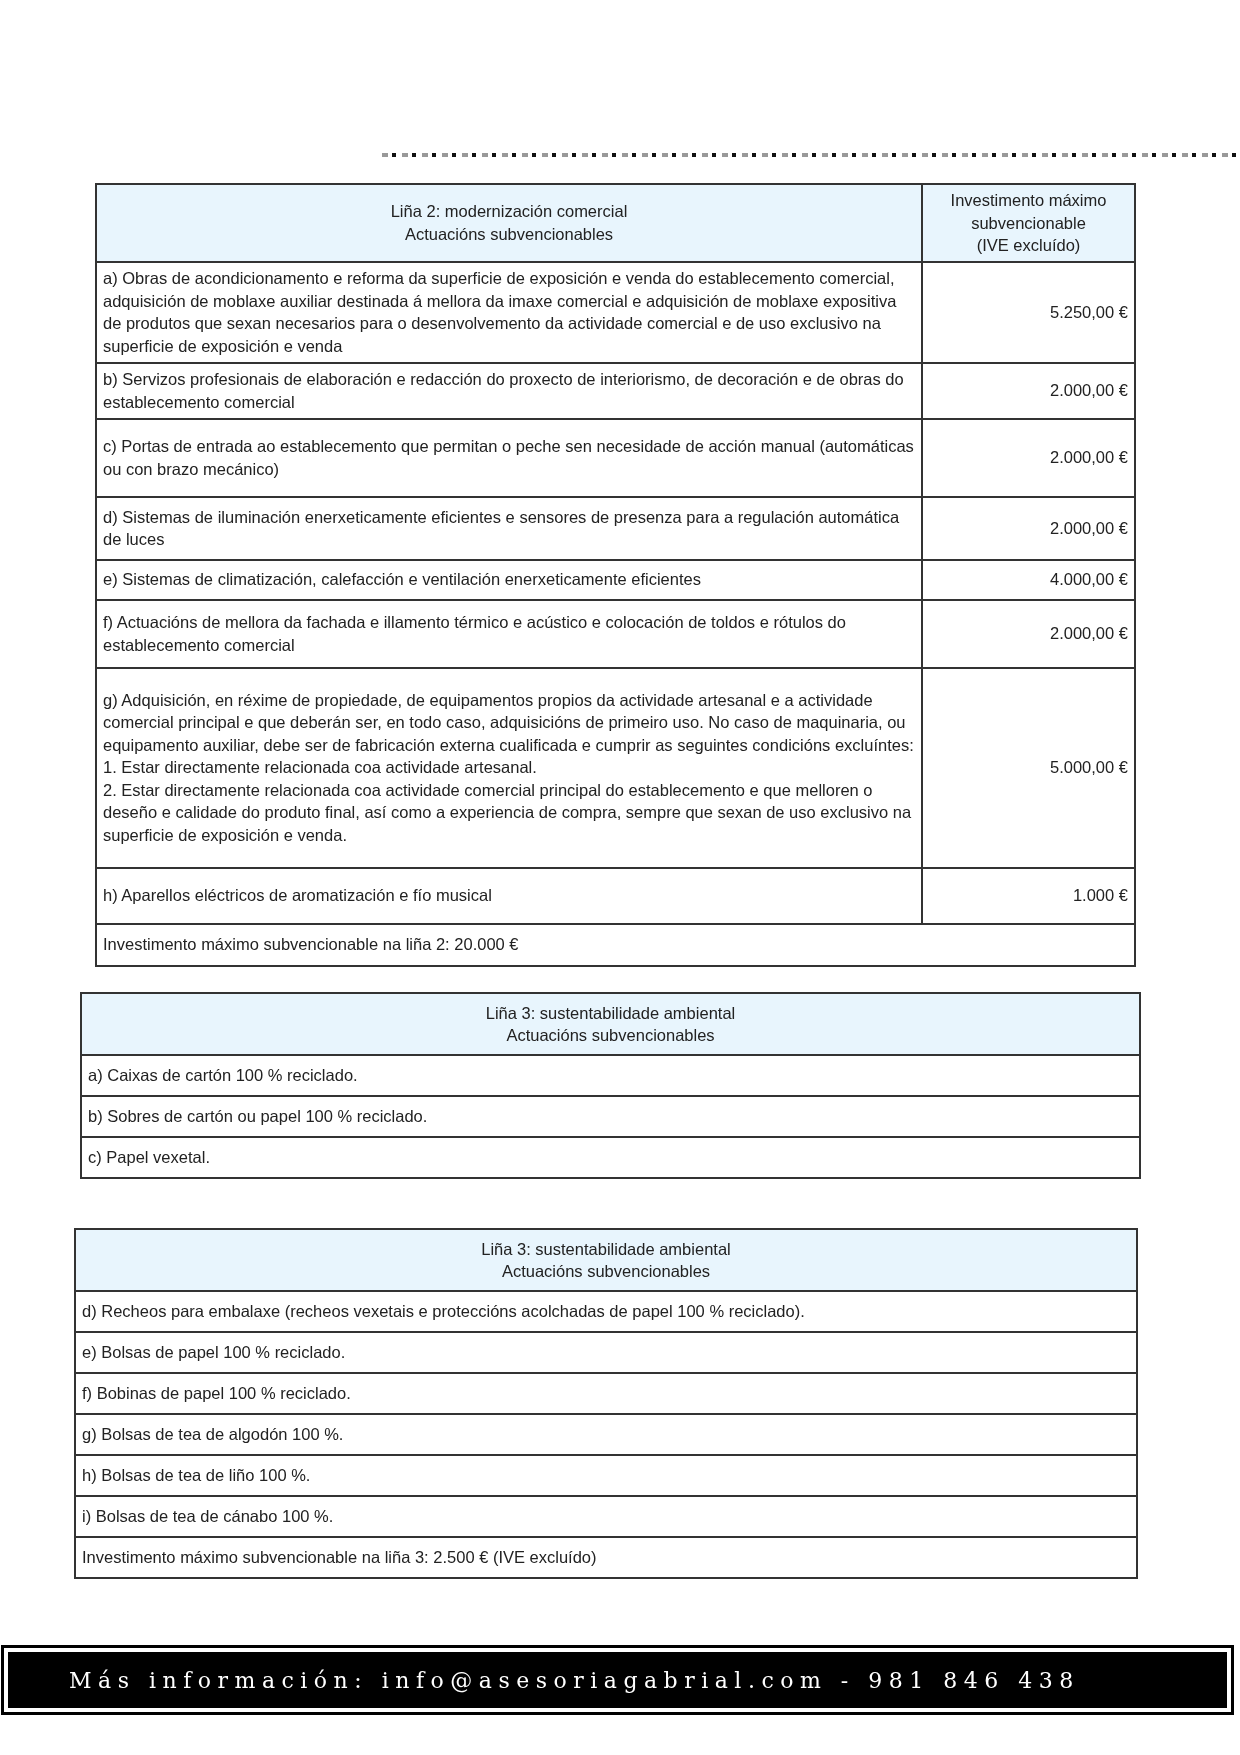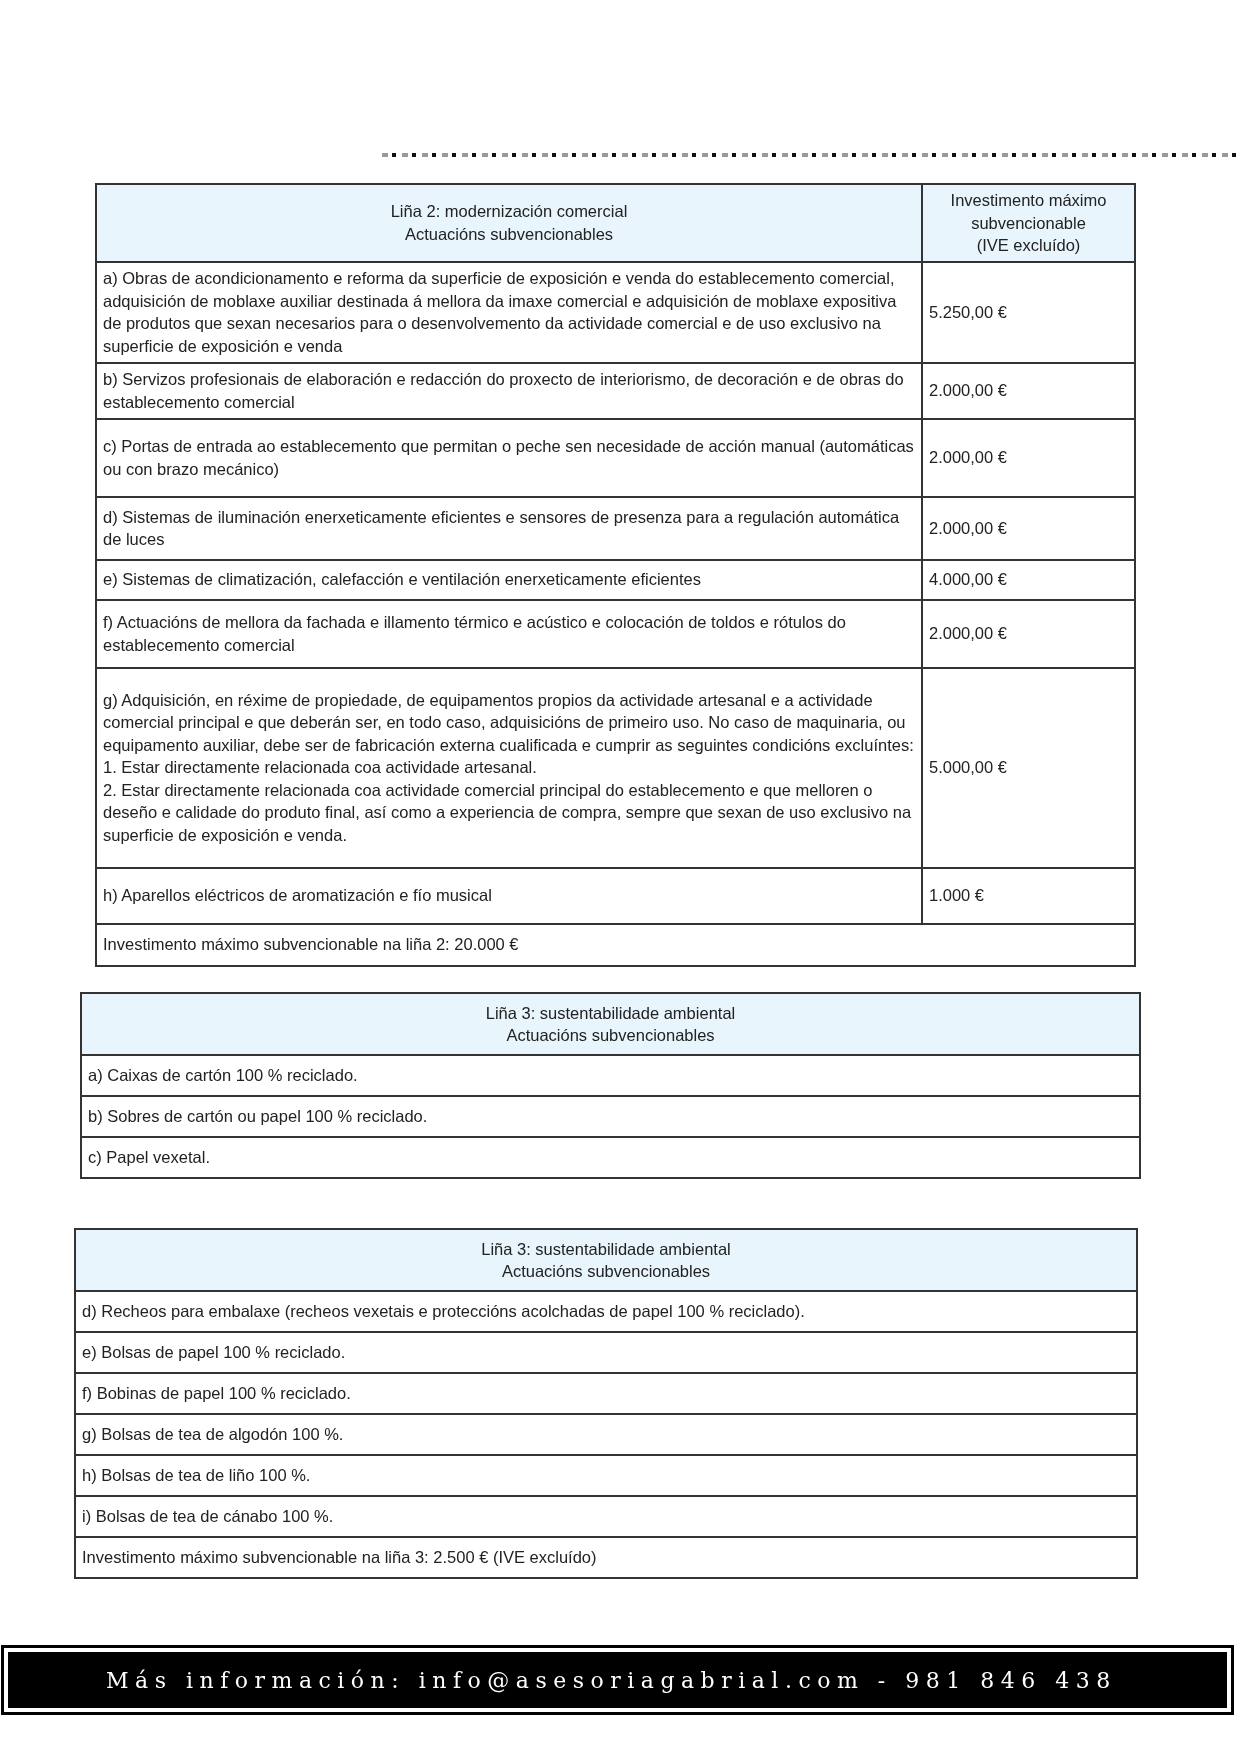--- a/index.html
+++ b/index.html
@@ -6,31 +6,31 @@
   body { width: 1240px; height: 1755px; position: relative; overflow: hidden;
          font-family: "Liberation Sans", sans-serif; color: #222; }
   .dash-line { position: absolute; left: 382px; top: 152px; width: 858px; height: 6px;
     background-image: repeating-linear-gradient(90deg,
       #999 0px, #999 6px, transparent 6px, transparent 10px,
       #111 10px, #111 14px, transparent 14px, transparent 20px);
     background-size: 20px 4px; background-repeat: repeat-x; background-position: 0 1px; }
   table { position: absolute; border-collapse: collapse; font-size: 16.5px; line-height: 22.5px; }
   td, th { border: 2px solid #333; padding: 4px 6px; vertical-align: middle; text-align: left; font-weight: normal; }
   th { background: #e8f5fd; text-align: center; }
-  .val { text-align: left; border-radius: 20px; }
+  .val { text-align: right; border-radius: 20px; }
   #t1 { left: 95px; top: 183px; width: 1041px; }
   #t1 col.c1 { width: 826px; }
   #t2 { left: 80px; top: 992px; width: 1061px; }
   #t3 { left: 74px; top: 1228px; width: 1064px; }
   #t2 td, #t3 td { height: 31px; padding: 4px 6px; }
   .footer-outer { position: absolute; left: 1px; top: 1645px; width: 1233px; height: 70px;
     border: 3px solid #000; background: #fff; box-sizing: border-box; }
   .footer-inner { position: absolute; left: 4px; top: 4px; right: 4px; bottom: 4px; background: #000;
     color: #fff; font-family: "DejaVu Serif", serif; font-size: 22px; letter-spacing: 6.5px;
-    display: flex; align-items: center; padding-left: 98px; }
+    display: flex; align-items: center; padding-left: 61px; }
 </style>
 </head>
 <body>
 
 <div class="dash-line"></div>
 
 <table id="t1">
   <colgroup>
       <col class="c1">
       <col>

